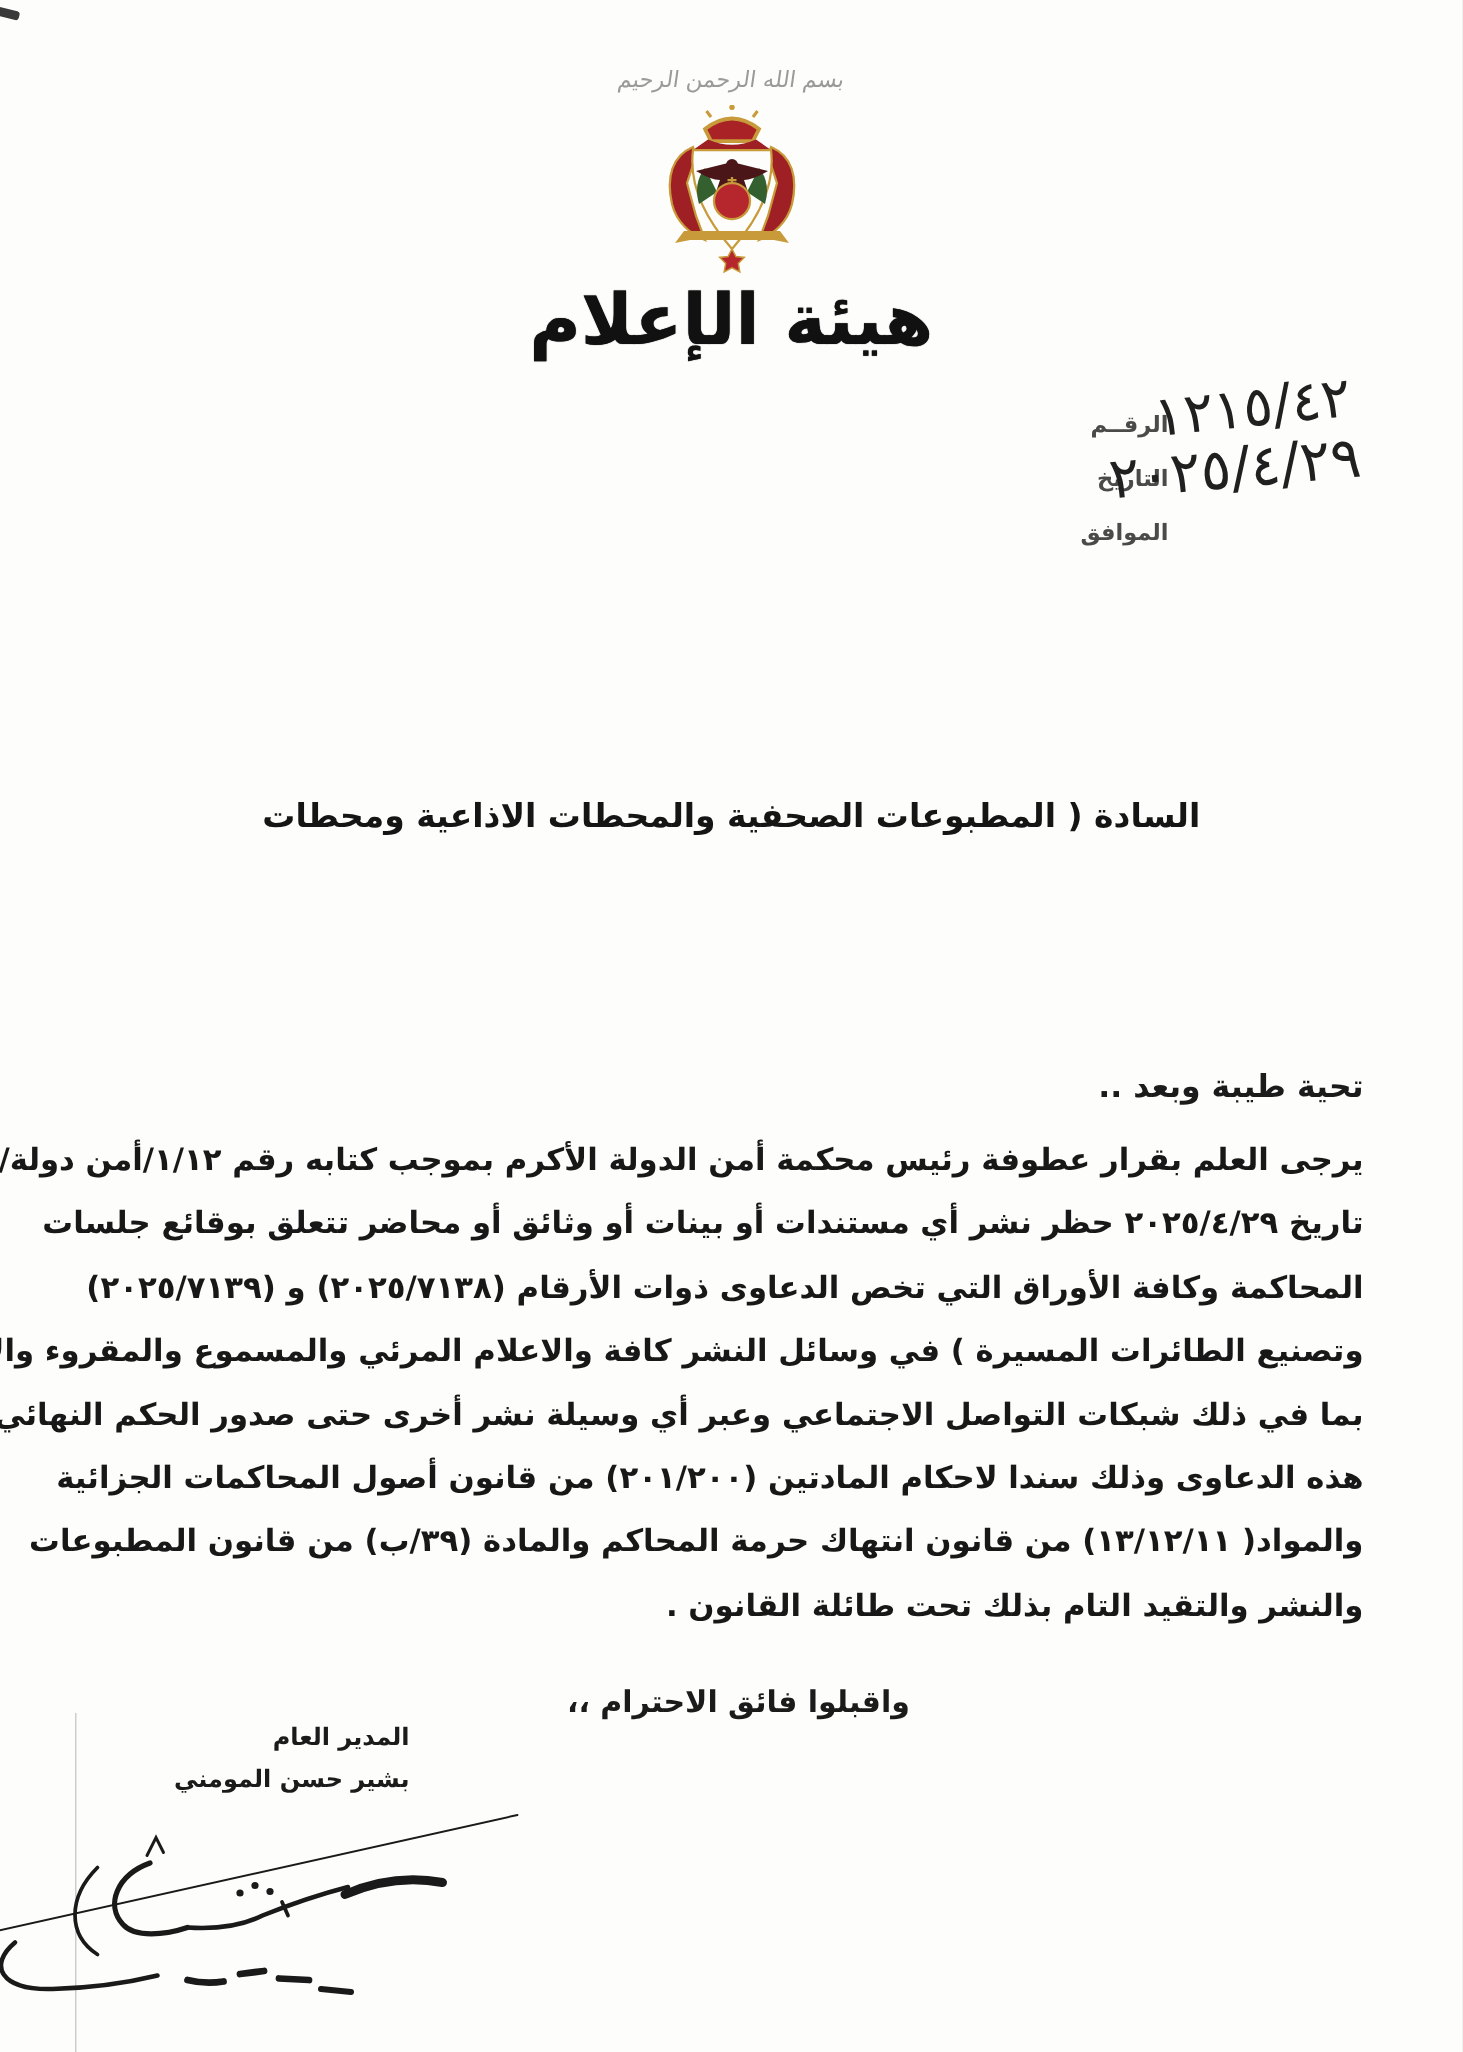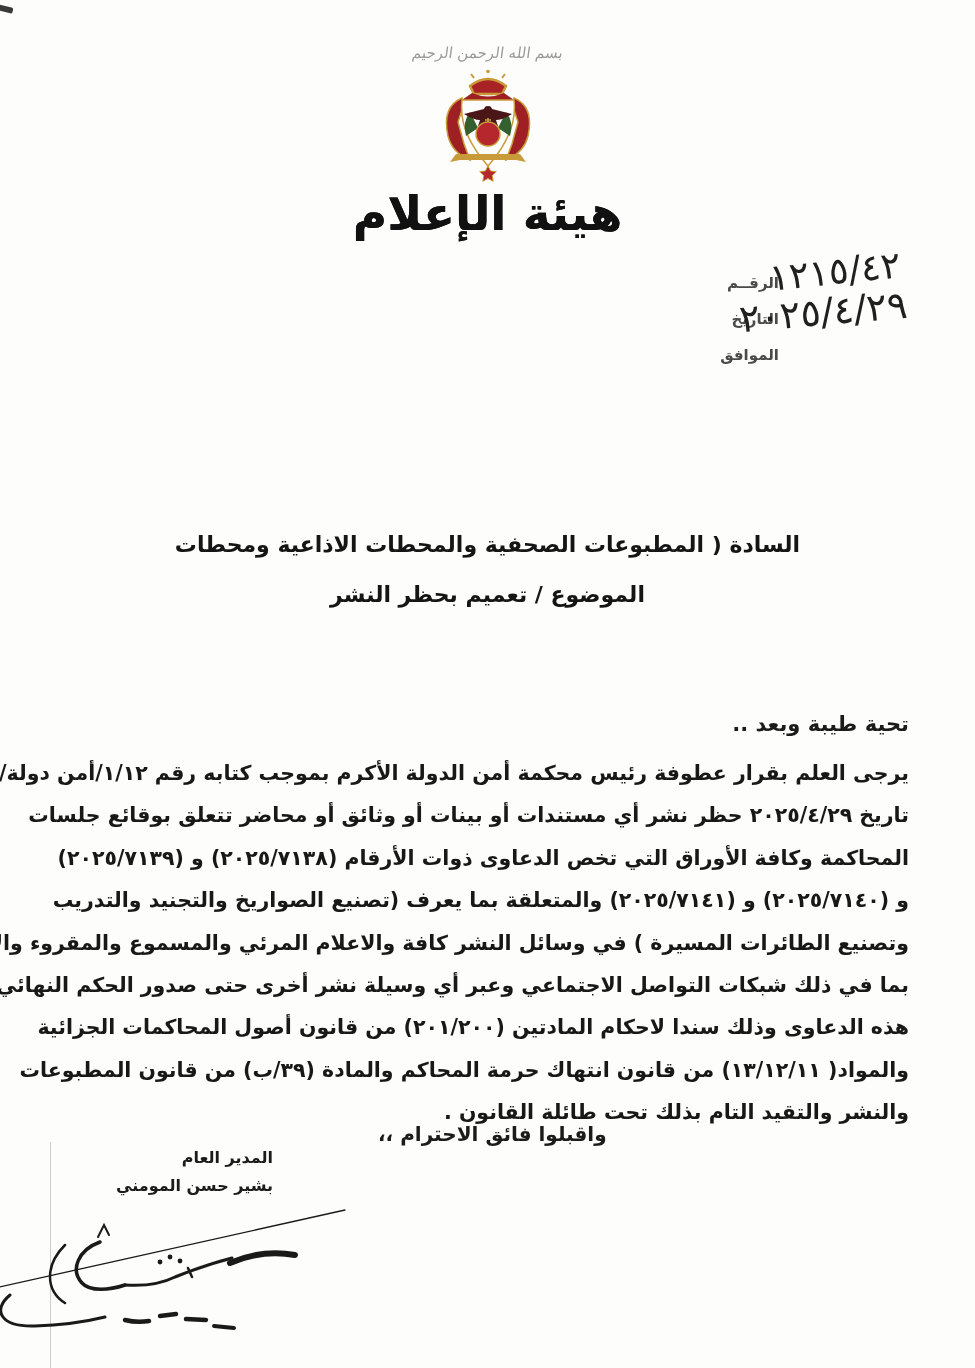--- a/index.html
+++ b/index.html
@@ -108,30 +108,28 @@
     <div class="ref-row">
       <span class="ref-label">الموافق</span>
       <span class="leader"></span>
     </div>
     <span class="hw hw-number">١٢١٥/٤٢</span>
     <span class="hw hw-date">٢٠٢٥/٤/٢٩</span>
   </div>
 
   <div class="addressee">
     <div>السادة ( المطبوعات الصحفية والمحطات الاذاعية ومحطات</div>
-    <div>الموضوع / تعميم بحظر النشر</div>
   </div>
 
   <div class="greeting">تحية طيبة وبعد ..</div>
 
   <div class="body-text">
     <div class="bline">يرجى العلم بقرار عطوفة رئيس محكمة أمن الدولة الأكرم بموجب كتابه رقم ١/١٢/أمن دولة/٢٠٧</div>
     <div class="bline">تاريخ ٢٠٢٥/٤/٢٩ حظر نشر أي مستندات أو بينات أو وثائق أو محاضر تتعلق بوقائع جلسات</div>
     <div class="bline">المحاكمة وكافة الأوراق التي تخص الدعاوى ذوات الأرقام (٢٠٢٥/٧١٣٨) و (٢٠٢٥/٧١٣٩)</div>
-    <div class="bline">و (٢٠٢٥/٧١٤٠) و (٢٠٢٥/٧١٤١) والمتعلقة بما يعرف (تصنيع الصواريخ والتجنيد والتدريب</div>
     <div class="bline">وتصنيع الطائرات المسيرة ) في وسائل النشر كافة والاعلام المرئي والمسموع والمقروء والالكتروني</div>
     <div class="bline">بما في ذلك شبكات التواصل الاجتماعي وعبر أي وسيلة نشر أخرى حتى صدور الحكم النهائي في</div>
     <div class="bline">هذه الدعاوى وذلك سندا لاحكام المادتين (٢٠١/٢٠٠) من قانون أصول المحاكمات الجزائية</div>
     <div class="bline">والمواد( ١٣/١٢/١١) من قانون انتهاك حرمة المحاكم والمادة (٣٩/ب) من قانون المطبوعات</div>
     <div class="bline last">والنشر والتقيد التام بذلك تحت طائلة القانون .</div>
   </div>
 
   <div class="closing">واقبلوا فائق الاحترام ،،</div>
 
   <div class="sig-block">

